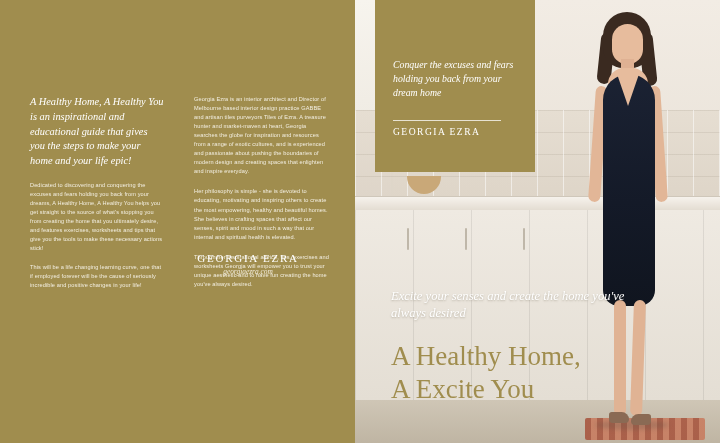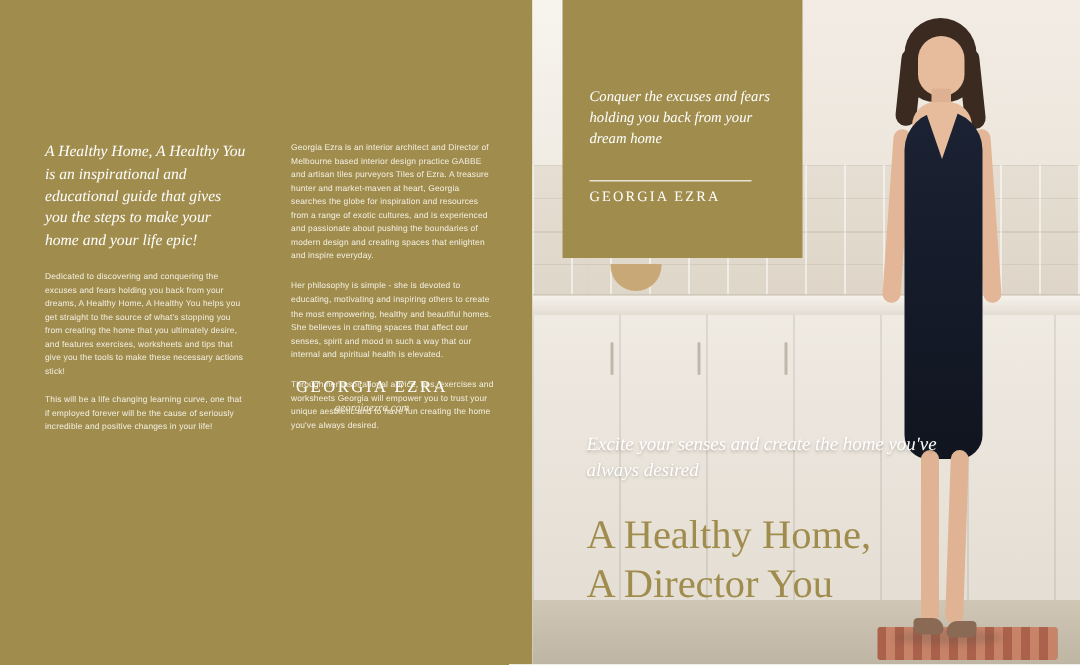--- a/index.html
+++ b/index.html
@@ -416,19 +416,19 @@
 
     <div class="front-gold-top"></div>
     <div class="tagline">Conquer the excuses and fears holding you back from your dream home</div>
     <div class="cover-rule"></div>
     <div class="cover-author">GEORGIA EZRA</div>
 
     <div class="front-bottom">
       <p class="subhead">Excite your senses and create the home you've always desired</p>
       <h1 class="main-title">
         <span>A Healthy Home,</span><br>
-        <span>A Director You</span>
+        <span>A Excite You</span>
       </h1>
     </div>
 
   </div>
 
 </div>
 
 </body></html>

